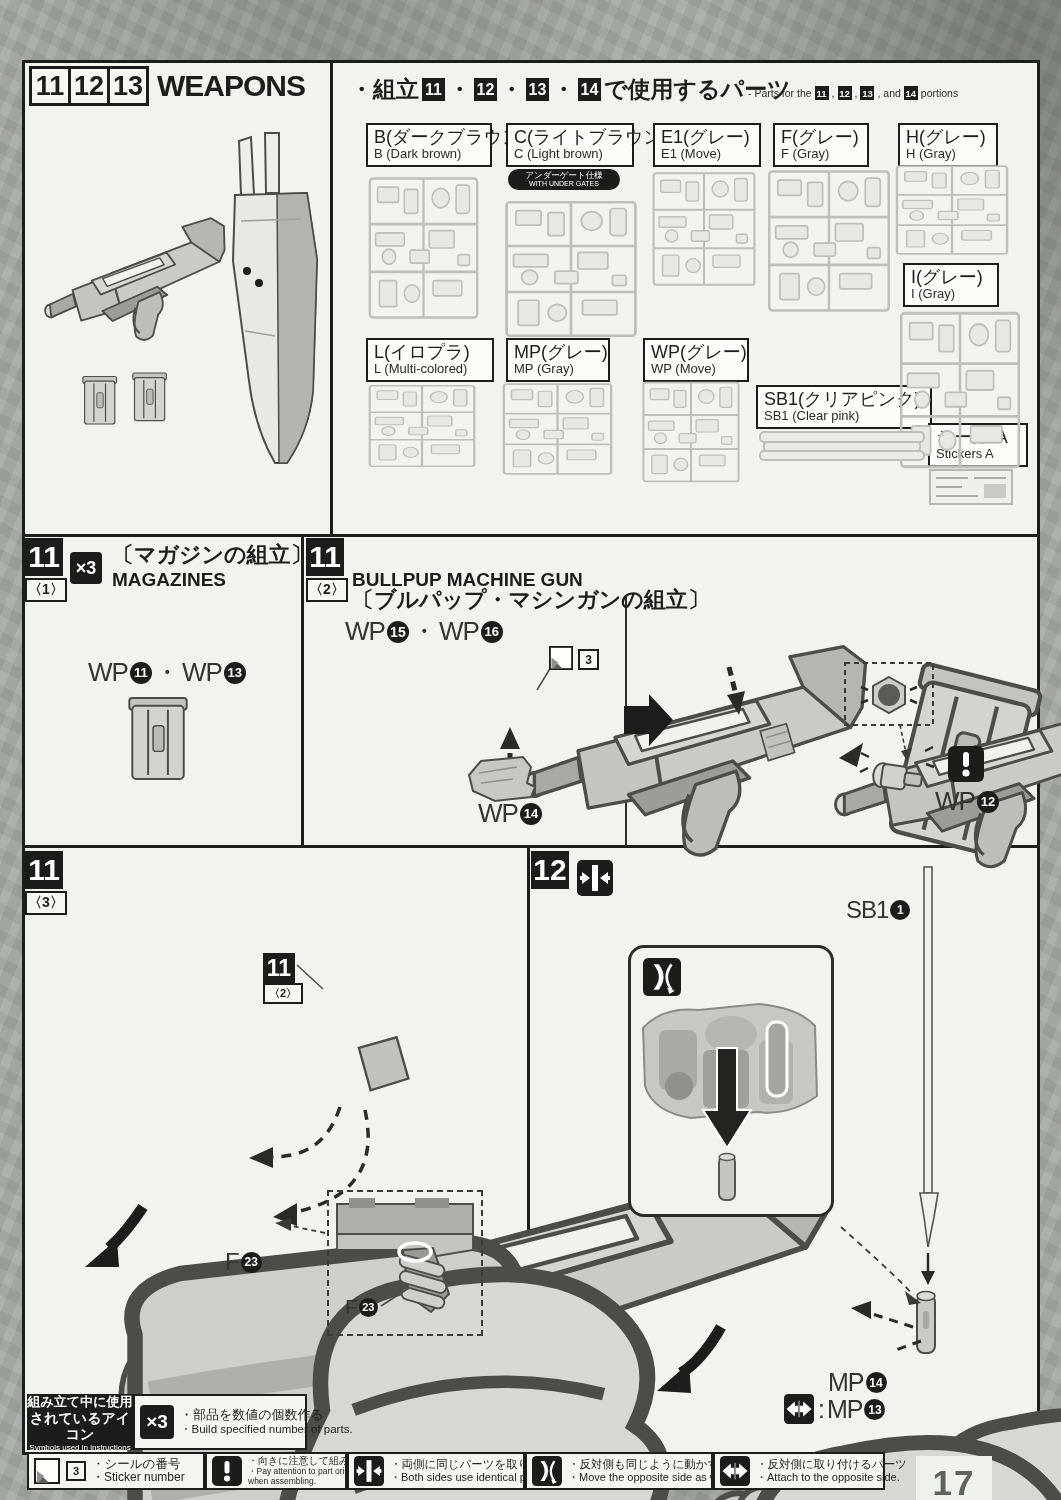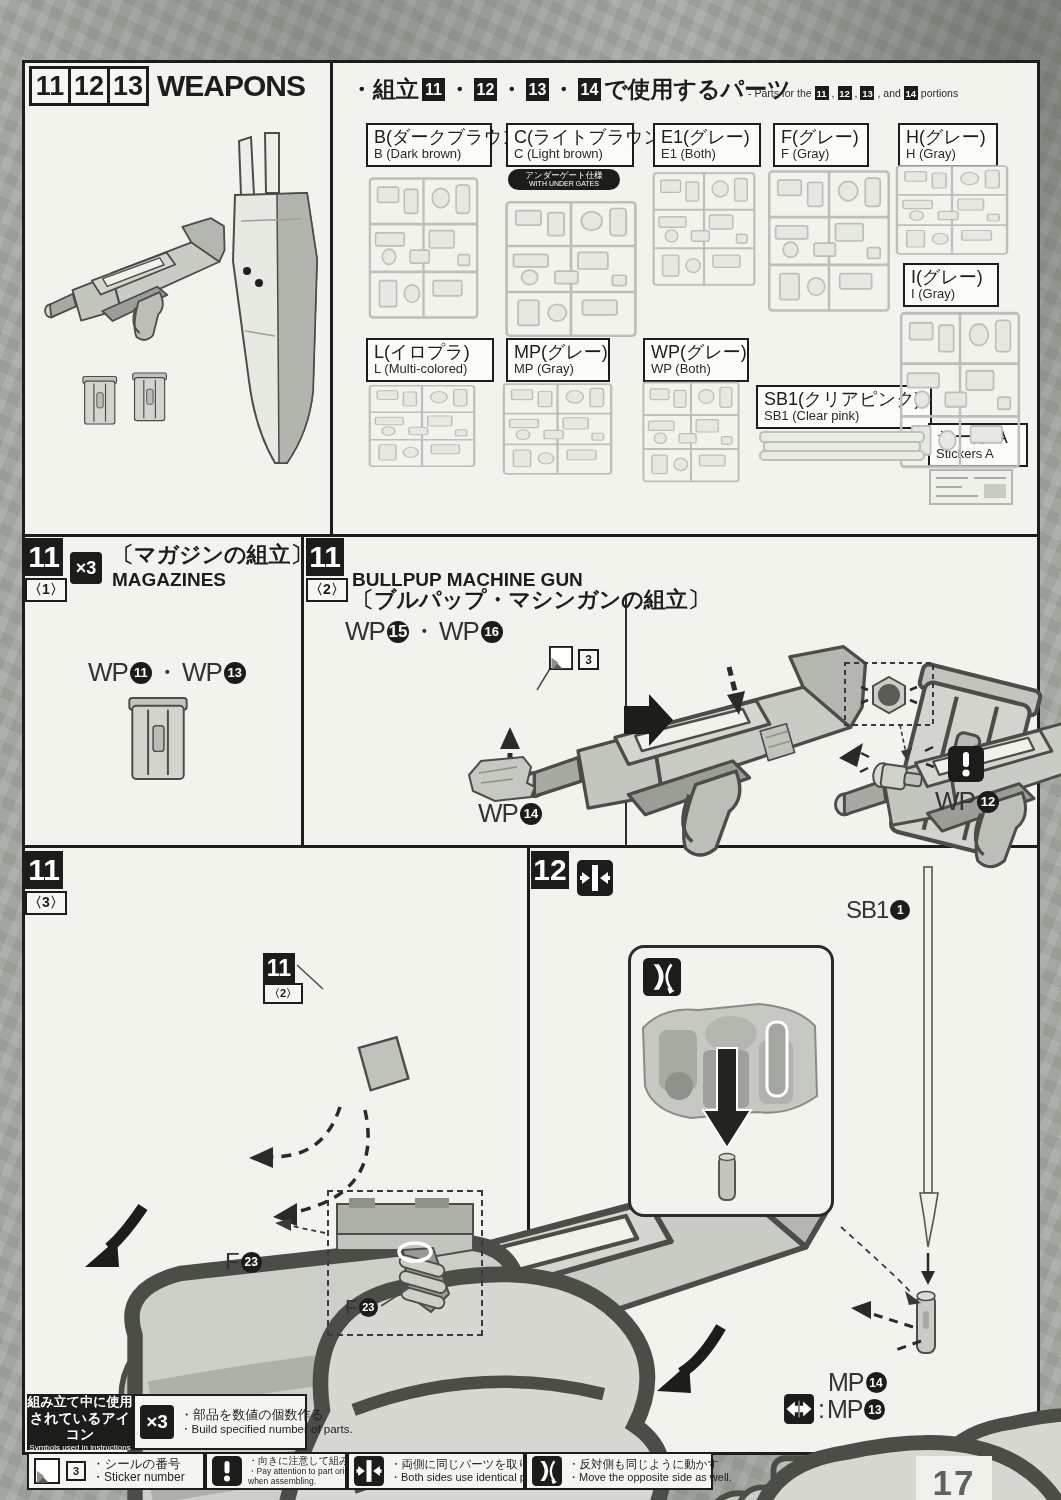--- a/index.html
+++ b/index.html
@@ -168,21 +168,21 @@
   <div class="abs lblbox" style="left:506px;top:123px;width:112px;">
     <span class="jp">C(ライトブラウン)</span>
     <span class="en">C (Light brown)</span>
     </div>
   <div class="abs" style="left:508px;top:169px;width:112px;height:21px;background:#1c1c1a;border-radius:11px;color:#fff;text-align:center;line-height:1;padding-top:2px;box-sizing:border-box;">
     <span style="font-size:8.5px;display:block;">アンダーゲート仕様</span>
     <span style="font-size:7px;display:block;">WITH UNDER GATES</span>
     </div>
   <div class="abs lblbox" style="left:653px;top:123px;width:92px;">
     <span class="jp">E1(グレー)</span>
-    <span class="en">E1 (Both)</span>
+    <span class="en">E1 (Move)</span>
     </div>
   <div class="abs lblbox" style="left:773px;top:123px;width:80px;">
     <span class="jp">F(グレー)</span>
     <span class="en">F (Gray)</span>
     </div>
   <div class="abs lblbox" style="left:898px;top:123px;width:84px;">
     <span class="jp">H(グレー)</span>
     <span class="en">H (Gray)</span>
     </div>
   <div class="abs lblbox" style="left:903px;top:263px;width:80px;">
@@ -192,21 +192,21 @@
   <div class="abs lblbox" style="left:366px;top:338px;width:112px;">
     <span class="jp">L(イロプラ)</span>
     <span class="en">L (Multi-colored)</span>
     </div>
   <div class="abs lblbox" style="left:506px;top:338px;width:88px;">
     <span class="jp">MP(グレー)</span>
     <span class="en">MP (Gray)</span>
     </div>
   <div class="abs lblbox" style="left:643px;top:338px;width:90px;">
     <span class="jp">WP(グレー)</span>
-    <span class="en">WP (Both)</span>
+    <span class="en">WP (Move)</span>
     </div>
   <div class="abs lblbox" style="left:756px;top:385px;width:160px;">
     <span class="jp">SB1(クリアピンク)</span>
     <span class="en">SB1 (Clear pink)</span>
     </div>
   <div class="abs lblbox" style="left:928px;top:423px;width:84px;">
     <span class="jp">シール A</span>
     <span class="en">Stickers A</span>
     </div>
 
@@ -321,21 +321,21 @@
     </g>
     <g stroke="#2a2a27" stroke-width="2.5">
       <line x1="556" y1="158" x2="564" y2="162"></line>
         <line x1="555" y1="177" x2="563" y2="173"></line>
       <line x1="628" y1="152" x2="620" y2="156"></line>
         <line x1="629" y1="172" x2="621" y2="169"></line>
     </g>
   </svg>
   <div class="abs plabel" style="left:345px;top:614px;font-size:26px;">
     <span class="pcode">WP</span>
-    <span class="cnum" style="width:22px;height:22px;font-size:17px;">15</span>
+    <span class="cnum" style="width:22px;height:22px;font-size:14px;">15</span>
     <span>・</span>
     <span class="pcode">WP</span>
     <span class="cnum" style="width:22px;height:22px;font-size:13px;">16</span>
   </div>
   <svg class="abs" style="left:549px;top:646px;width:24px;height:24px;" viewBox="0 0 26 26">
     <rect x="1" y="1" width="24" height="24" fill="#fff" stroke="#1c1c1a" stroke-width="2"></rect>
     <polygon points="3,25 3,13 15,25" fill="#5a5c56"></polygon>
       <polygon points="3,13 10,18 6,23 3,25" fill="#8e908a"></polygon>
   </svg>
   <div class="abs subbox" style="left:578px;top:649px;width:17px;height:17px;font-size:12px;">3</div>
@@ -545,18 +545,30 @@
       <rect x="0" y="0" width="36" height="36" rx="5" fill="#1c1c1a"></rect>
       <path d="M10,6 Q20,18 10,30 L15,30 Q24,18 15,6 Z" fill="#fff"></path>
       <path d="M27,6 Q18,18 27,30" stroke="#fff" stroke-width="2.5" fill="none"></path>
         <polygon points="23,28 30,31 25,34" fill="#fff"></polygon>
       </svg>
     <span class="legendtxt">
         <span style="font-size:11.5px;display:block;">・反対側も同じように動かす</span>
       <span style="font-size:11px;display:block;">・Move the opposite side as well.</span>
       </span>
   </div>
+  <div class="abs legendcell" style="left:713px;top:1452px;width:172px;height:38px;z-index:5;">
+    <svg width="30" height="30" viewBox="0 0 36 36" style="flex:none;">
+      <rect x="0" y="0" width="36" height="36" rx="5" fill="#1c1c1a"></rect>
+      <polygon points="3,18 13,9 13,14 17,14 17,22 13,22 13,27" fill="#fff"></polygon>
+      <polygon points="33,18 23,9 23,14 19,14 19,22 23,22 23,27" fill="#fff"></polygon>
+      <rect x="17.6" y="8" width="0.9" height="20" fill="#fff"></rect>
+      </svg>
+    <span class="legendtxt">
+        <span style="font-size:11.5px;display:block;">・反対側に取り付けるパーツ</span>
+      <span style="font-size:11px;display:block;">・Attach to the opposite side.</span>
+      </span>
+  </div>
 
   <div class="abs" style="left:916px;top:1456px;width:76px;height:53px;background:#f1f1ec;display:flex;align-items:center;justify-content:center;z-index:6;">
     <span style="font-size:35px;font-weight:bold;color:#5d635d;letter-spacing:2px;">17</span>
   </div>
 
 </div>
 
 </body></html>

